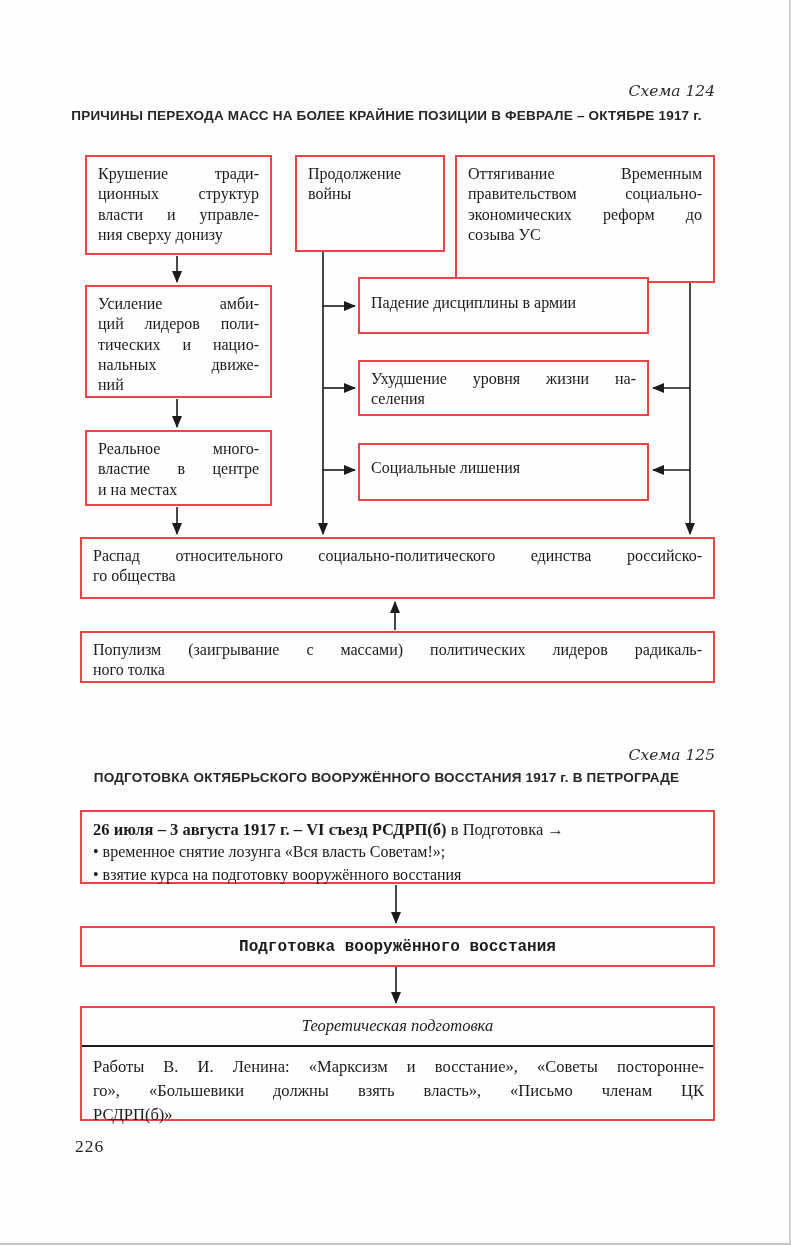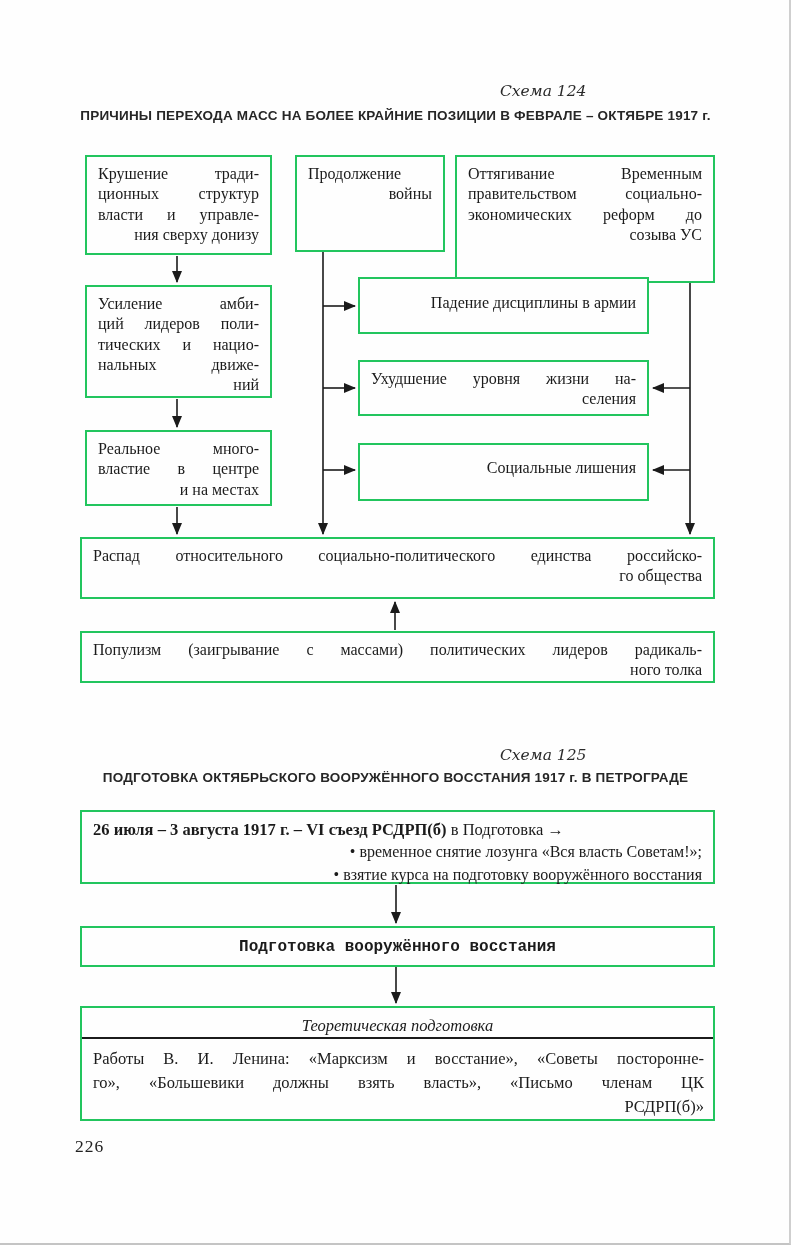--- a/index.html
+++ b/index.html
@@ -9,54 +9,54 @@
     background:#fefefe;
     color:#1b1b1b;
     font-family:"Liberation Serif","DejaVu Serif",serif;
     overflow:hidden;
     border-right:2px solid #cfcfcf;
     border-bottom:2px solid #c4c4c4;
     box-sizing:border-box;
   }
   .schema-label{
     position:absolute;
-    width:215px;text-align:left;
+    width:215px;text-align:right;
     font-family:"DejaVu Serif",serif;
     font-style:italic;
     font-size:15.5px;color:#2a2a2a;
   }
   .schema-title{
-    position:absolute;left:40px;width:711px;
+    position:absolute;left:31px;width:711px;
     text-align:center;
     font-family:"Liberation Sans","DejaVu Sans",sans-serif;
     font-weight:bold;
     font-size:13.5px;
     letter-spacing:0.2px;
     color:#262626;
   }
   .box{
     position:absolute;
     box-sizing:border-box;
-    border:2px solid #22c55e;
+    border:2px solid #ef4444;
     background:#fefefe;
     padding:7px 11px;
     font-size:16px;
     line-height:1.27;
   }
-  .ln{text-align:right;}
+  .ln{text-align:left;}
   .just .ln:not(:last-child){text-align:justify;text-align-last:justify;}
   .center{text-align:center;}
   .bold{font-weight:bold;}
   .italic{font-style:italic;}
   .headline{font-size:16.5px;line-height:1.42;}
   .bullets{font-size:16px;line-height:1.42;}
   .svg-overlay{position:absolute;left:0;top:0;pointer-events:none;}
   .cell-divider{
     border-top:2px solid #1b1b1b;
-    margin:0 -11px 0 -11px;
+    margin:8px -11px 0 -11px;
     padding:8px 9px 0 11px;
   }
   .page-number{
     position:absolute;left:75px;top:1136px;
     font-size:17.5px;letter-spacing:1px;color:#222;
   }
 </style>
 </head>
 <body>
 

